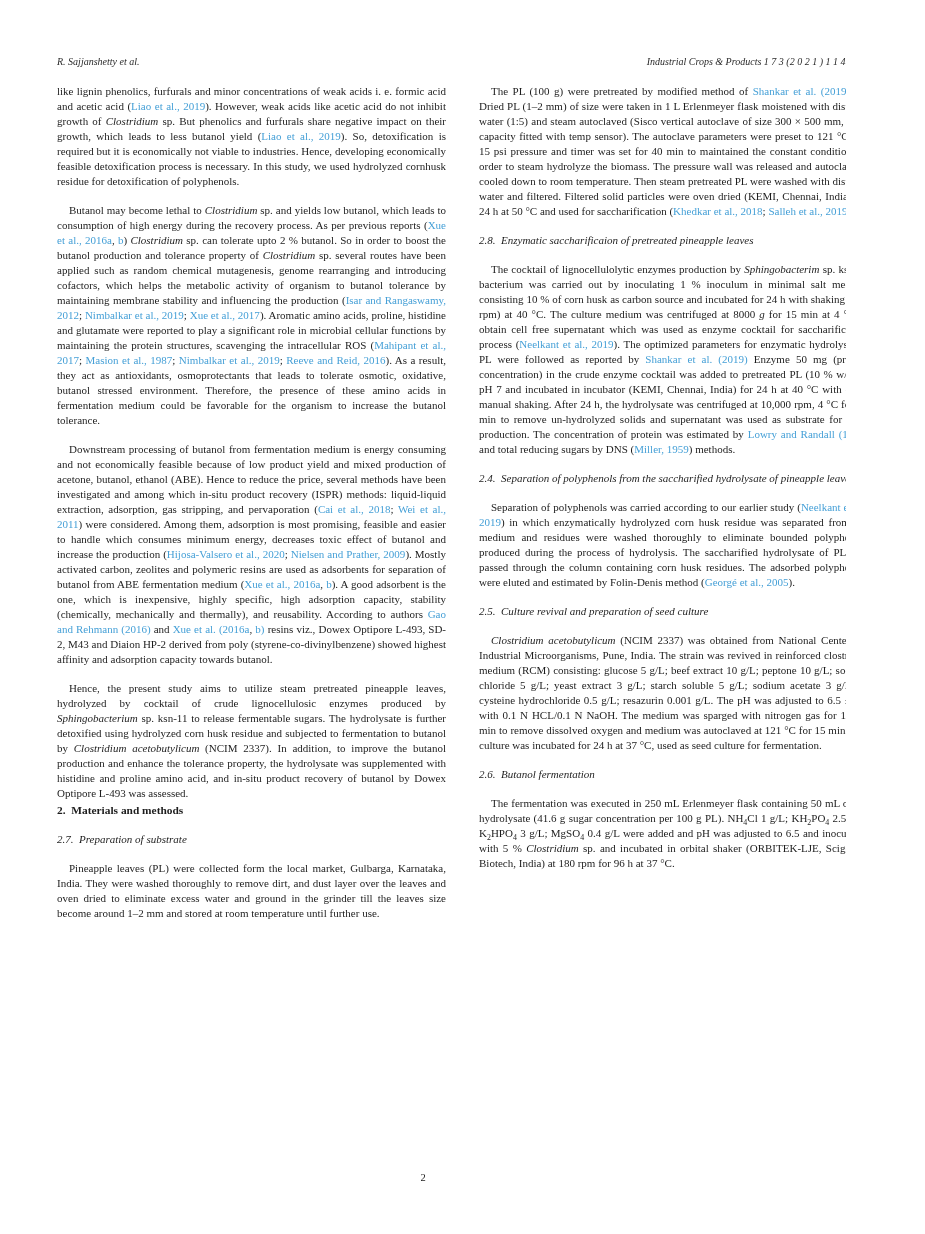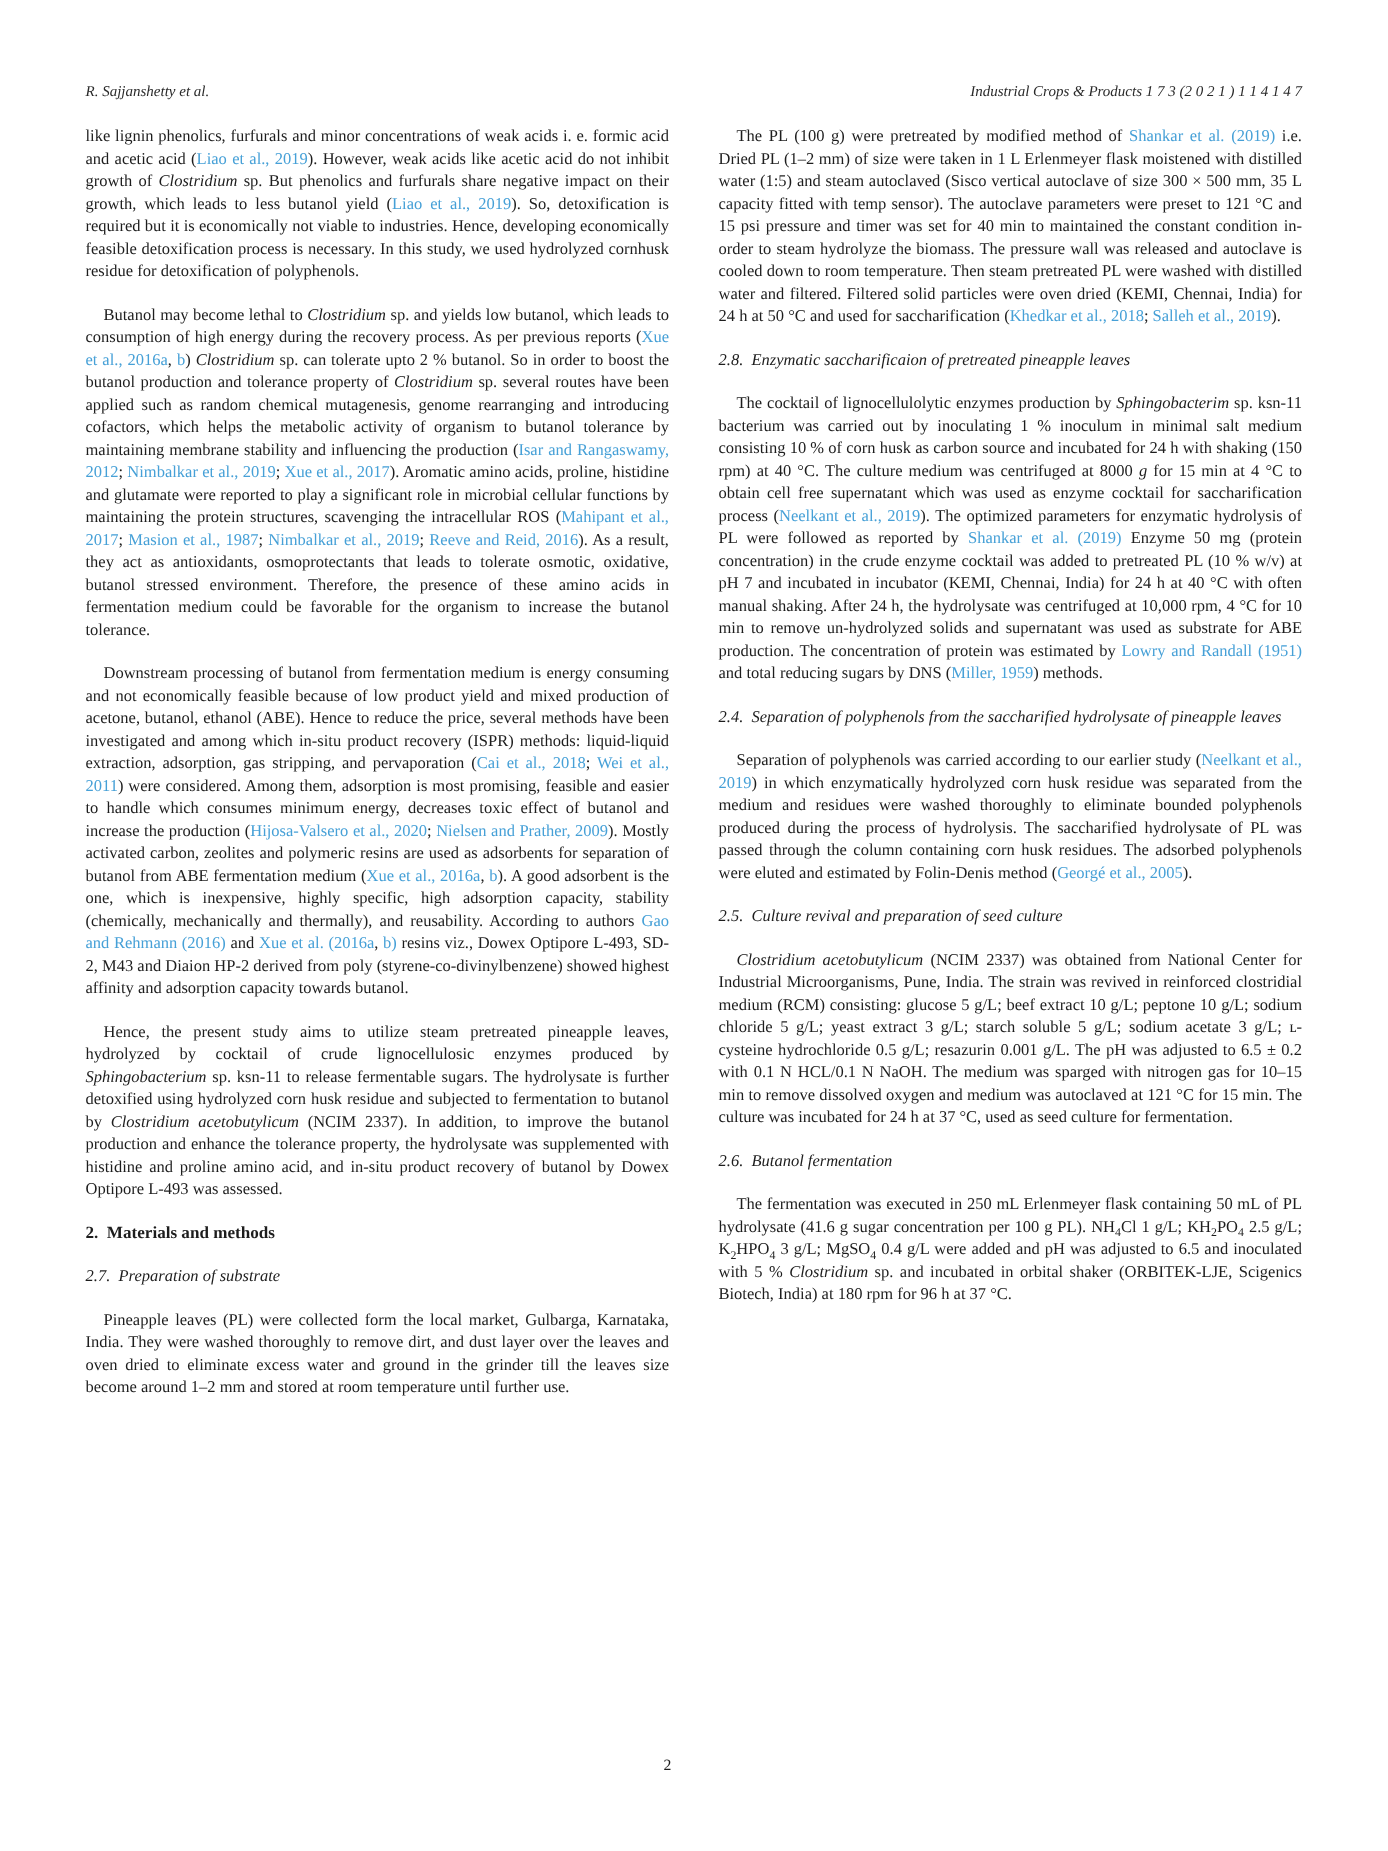--- a/index.html
+++ b/index.html
@@ -1,25 +1,25 @@
 <!DOCTYPE html>
 <html style="--link: #46a0d7;"><head>
 <meta charset="utf-8">
 <style>
   html,body{margin:0;padding:0;background:#ffffff;}
   .page{position:relative;width:846px;height:1234px;background:#ffffff;overflow:hidden;
-        font-family:"Liberation Serif","DejaVu Serif",serif;color:#1d1d1d;padding-left:44px;}
+        font-family:"Liberation Serif","DejaVu Serif",serif;color:#1d1d1d;}
   .header{position:absolute;top:56px;left:57px;width:811px;display:flex;
           justify-content:space-between;font-size:10px;font-style:italic;color:#2a2a2a;}
   .columns{position:absolute;top:84px;left:57px;width:811px;display:flex;gap:33px;}
   .col{width:391px;font-size:11px;line-height:15px;text-align:justify;
        text-justify:inter-word;}
   .p{margin:0;}
   .ind{text-indent:12px;margin-top:14px;}
-  .h-main{font-weight:bold;font-size:11.4px;margin:14px 0 14px;text-align:left;}
+  .h-main{font-weight:bold;font-size:11.4px;margin:2px 0 14px;text-align:left;}
   .h-sub{font-style:italic;font-size:11px;margin:14px 0 11px;text-align:left;}
   .col > :first-child{margin-top:0;}
   .link{color:var(--link,#46a0d7);}
   .it{font-style:italic;}
   .sb{vertical-align:sub;font-size:72%;line-height:0;}
   .footer{position:absolute;top:1172px;left:0;width:100%;text-align:center;
           font-size:10.5px;color:#1d1d1d;}
 </style>
 </head>
 <body>

